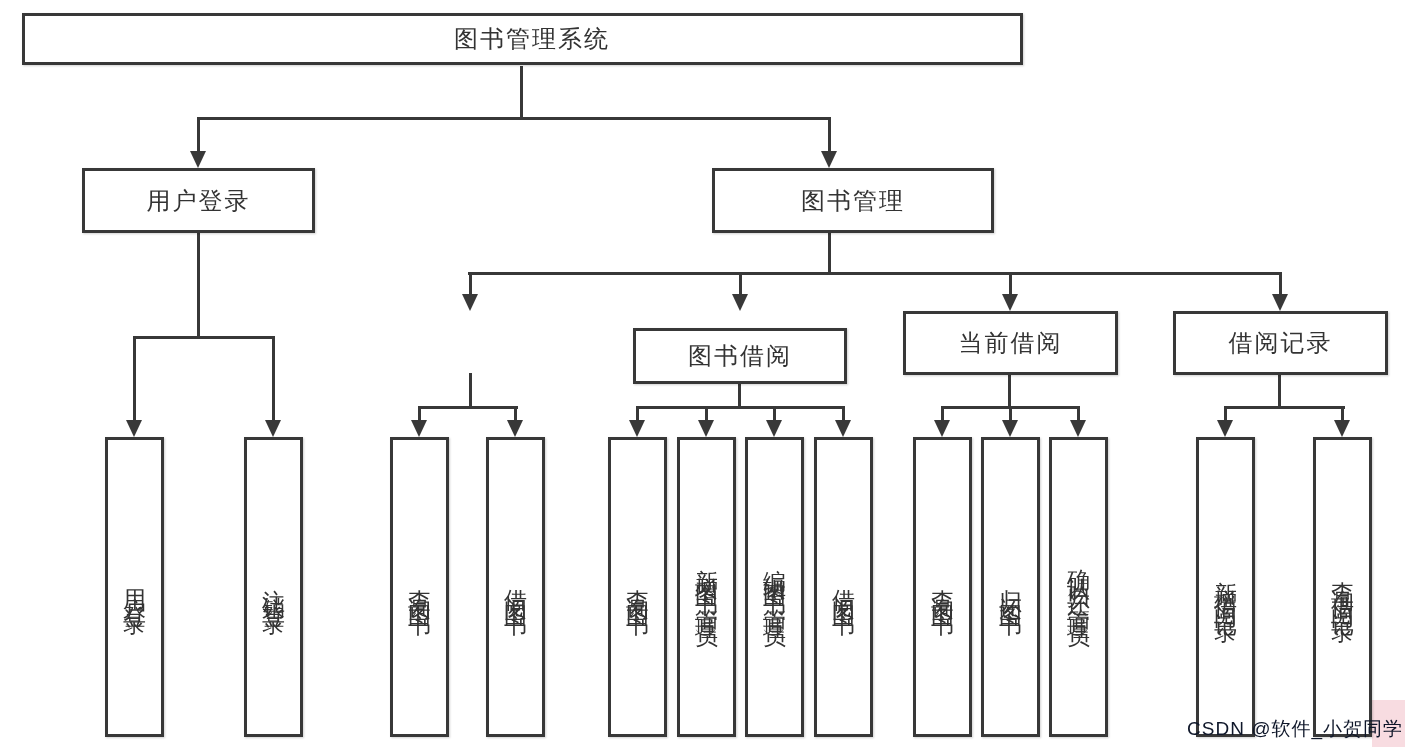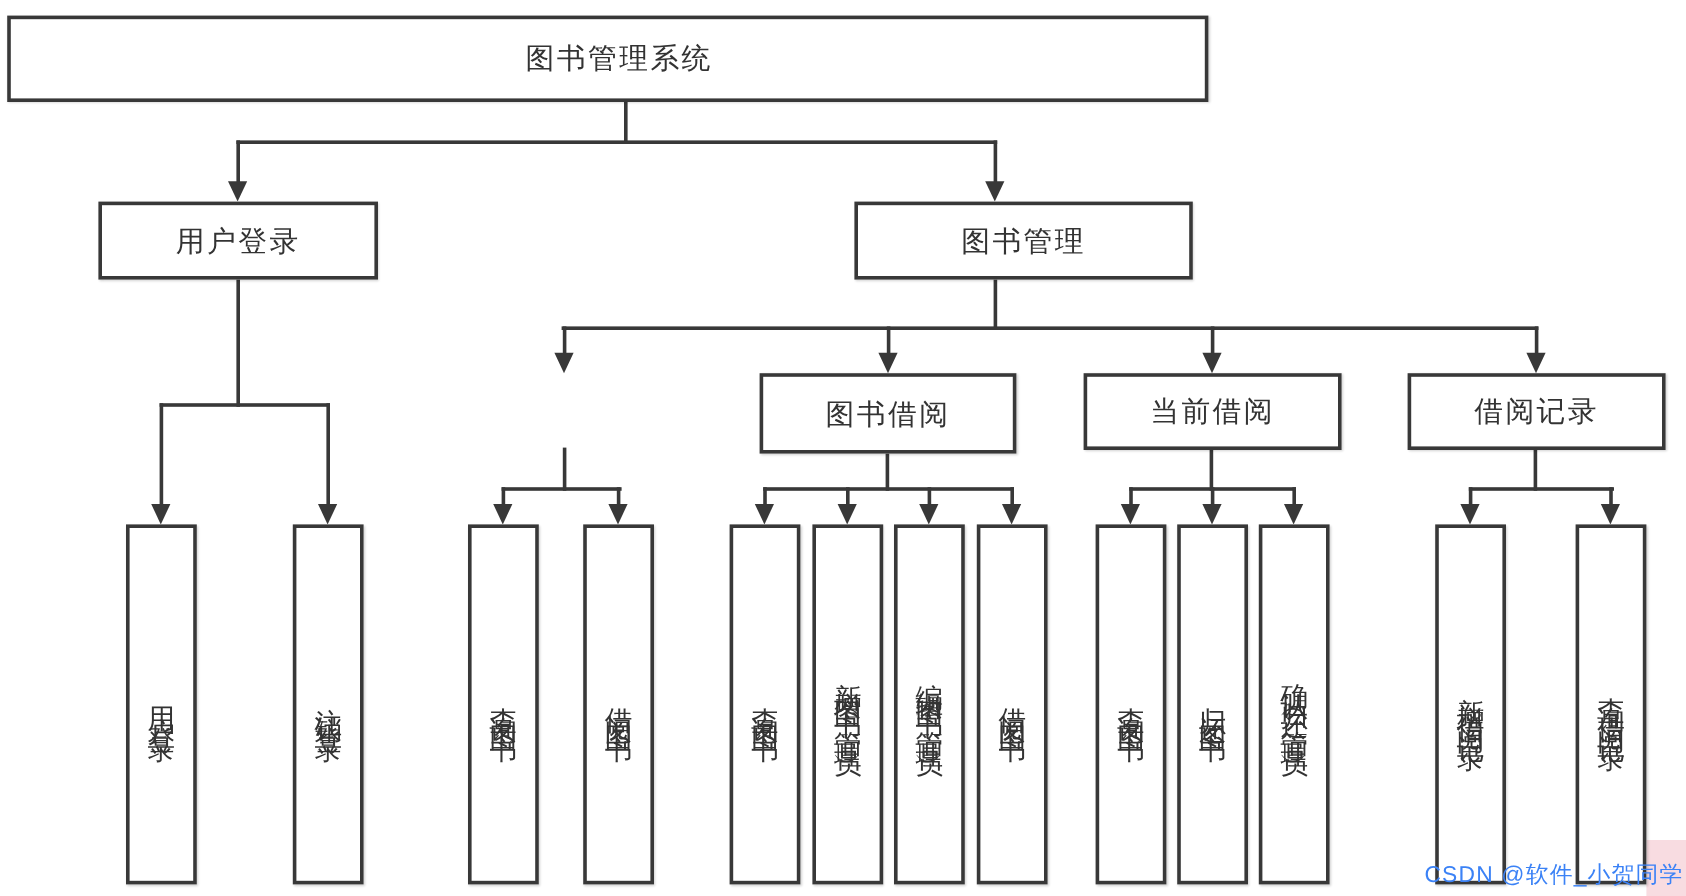--- a/index.html
+++ b/index.html
@@ -33,34 +33,34 @@
   }
   .line{position:absolute;background:#383838;z-index:1;}
   .arrow{
     position:absolute;width:0;height:0;z-index:1;
     border-left:8px solid transparent;
     border-right:8px solid transparent;
     border-top:17px solid #383838;
   }
   .watermark{
     position:absolute;top:716px;right:2px;
-    font-size:19px;color:#3b82f6;letter-spacing:1px;
+    font-size:19px;color:#0f172a;letter-spacing:1px;
     z-index:9;white-space:nowrap;
   }
   .watermark-bg{
     position:absolute;left:1372px;top:700px;width:33px;height:47px;
     background:#f8dce1;z-index:1;
   }
 </style>
 </head>
 <body>
 
 <div id="canvas">
 
-  <div class="node hbox" style="left:6px;top:13px;width:1001px;height:72px;padding-left:19px;">
+  <div class="node hbox" style="left:22px;top:13px;width:1001px;height:52px;padding-left:19px;">
     <span>图书管理系统</span>
   </div>
 
   <div class="line" style="left:520px;top:66px;width:3px;height:54px;"></div>
   <div class="line" style="left:197px;top:117px;width:634px;height:3px;"></div>
   <div class="line" style="left:197px;top:117px;width:3px;height:37px;"></div>
   <div class="arrow" style="left:190px;top:151px;"></div>
   <div class="line" style="left:828px;top:117px;width:3px;height:37px;"></div>
   <div class="arrow" style="left:821px;top:151px;"></div>
 
@@ -82,21 +82,21 @@
   <div class="line" style="left:468px;top:272px;width:814px;height:3px;"></div>
   <div class="line" style="left:469px;top:272px;width:3px;height:25px;"></div>
   <div class="arrow" style="left:462px;top:294px;"></div>
   <div class="line" style="left:739px;top:272px;width:3px;height:25px;"></div>
   <div class="arrow" style="left:732px;top:294px;"></div>
   <div class="line" style="left:1009px;top:272px;width:3px;height:25px;"></div>
   <div class="arrow" style="left:1002px;top:294px;"></div>
   <div class="line" style="left:1279px;top:272px;width:3px;height:25px;"></div>
   <div class="arrow" style="left:1272px;top:294px;"></div>
 
-  <div class="node hbox" style="left:633px;top:311px;width:214px;height:67px;">
+  <div class="node hbox" style="left:633px;top:328px;width:214px;height:56px;">
     <span>图书借阅</span>
   </div>
   <div class="node hbox" style="left:903px;top:311px;width:215px;height:64px;">
     <span>当前借阅</span>
   </div>
   <div class="node hbox" style="left:1173px;top:311px;width:215px;height:64px;">
     <span>借阅记录</span>
   </div>
 
   <div class="line" style="left:469px;top:373px;width:3px;height:36px;"></div>

